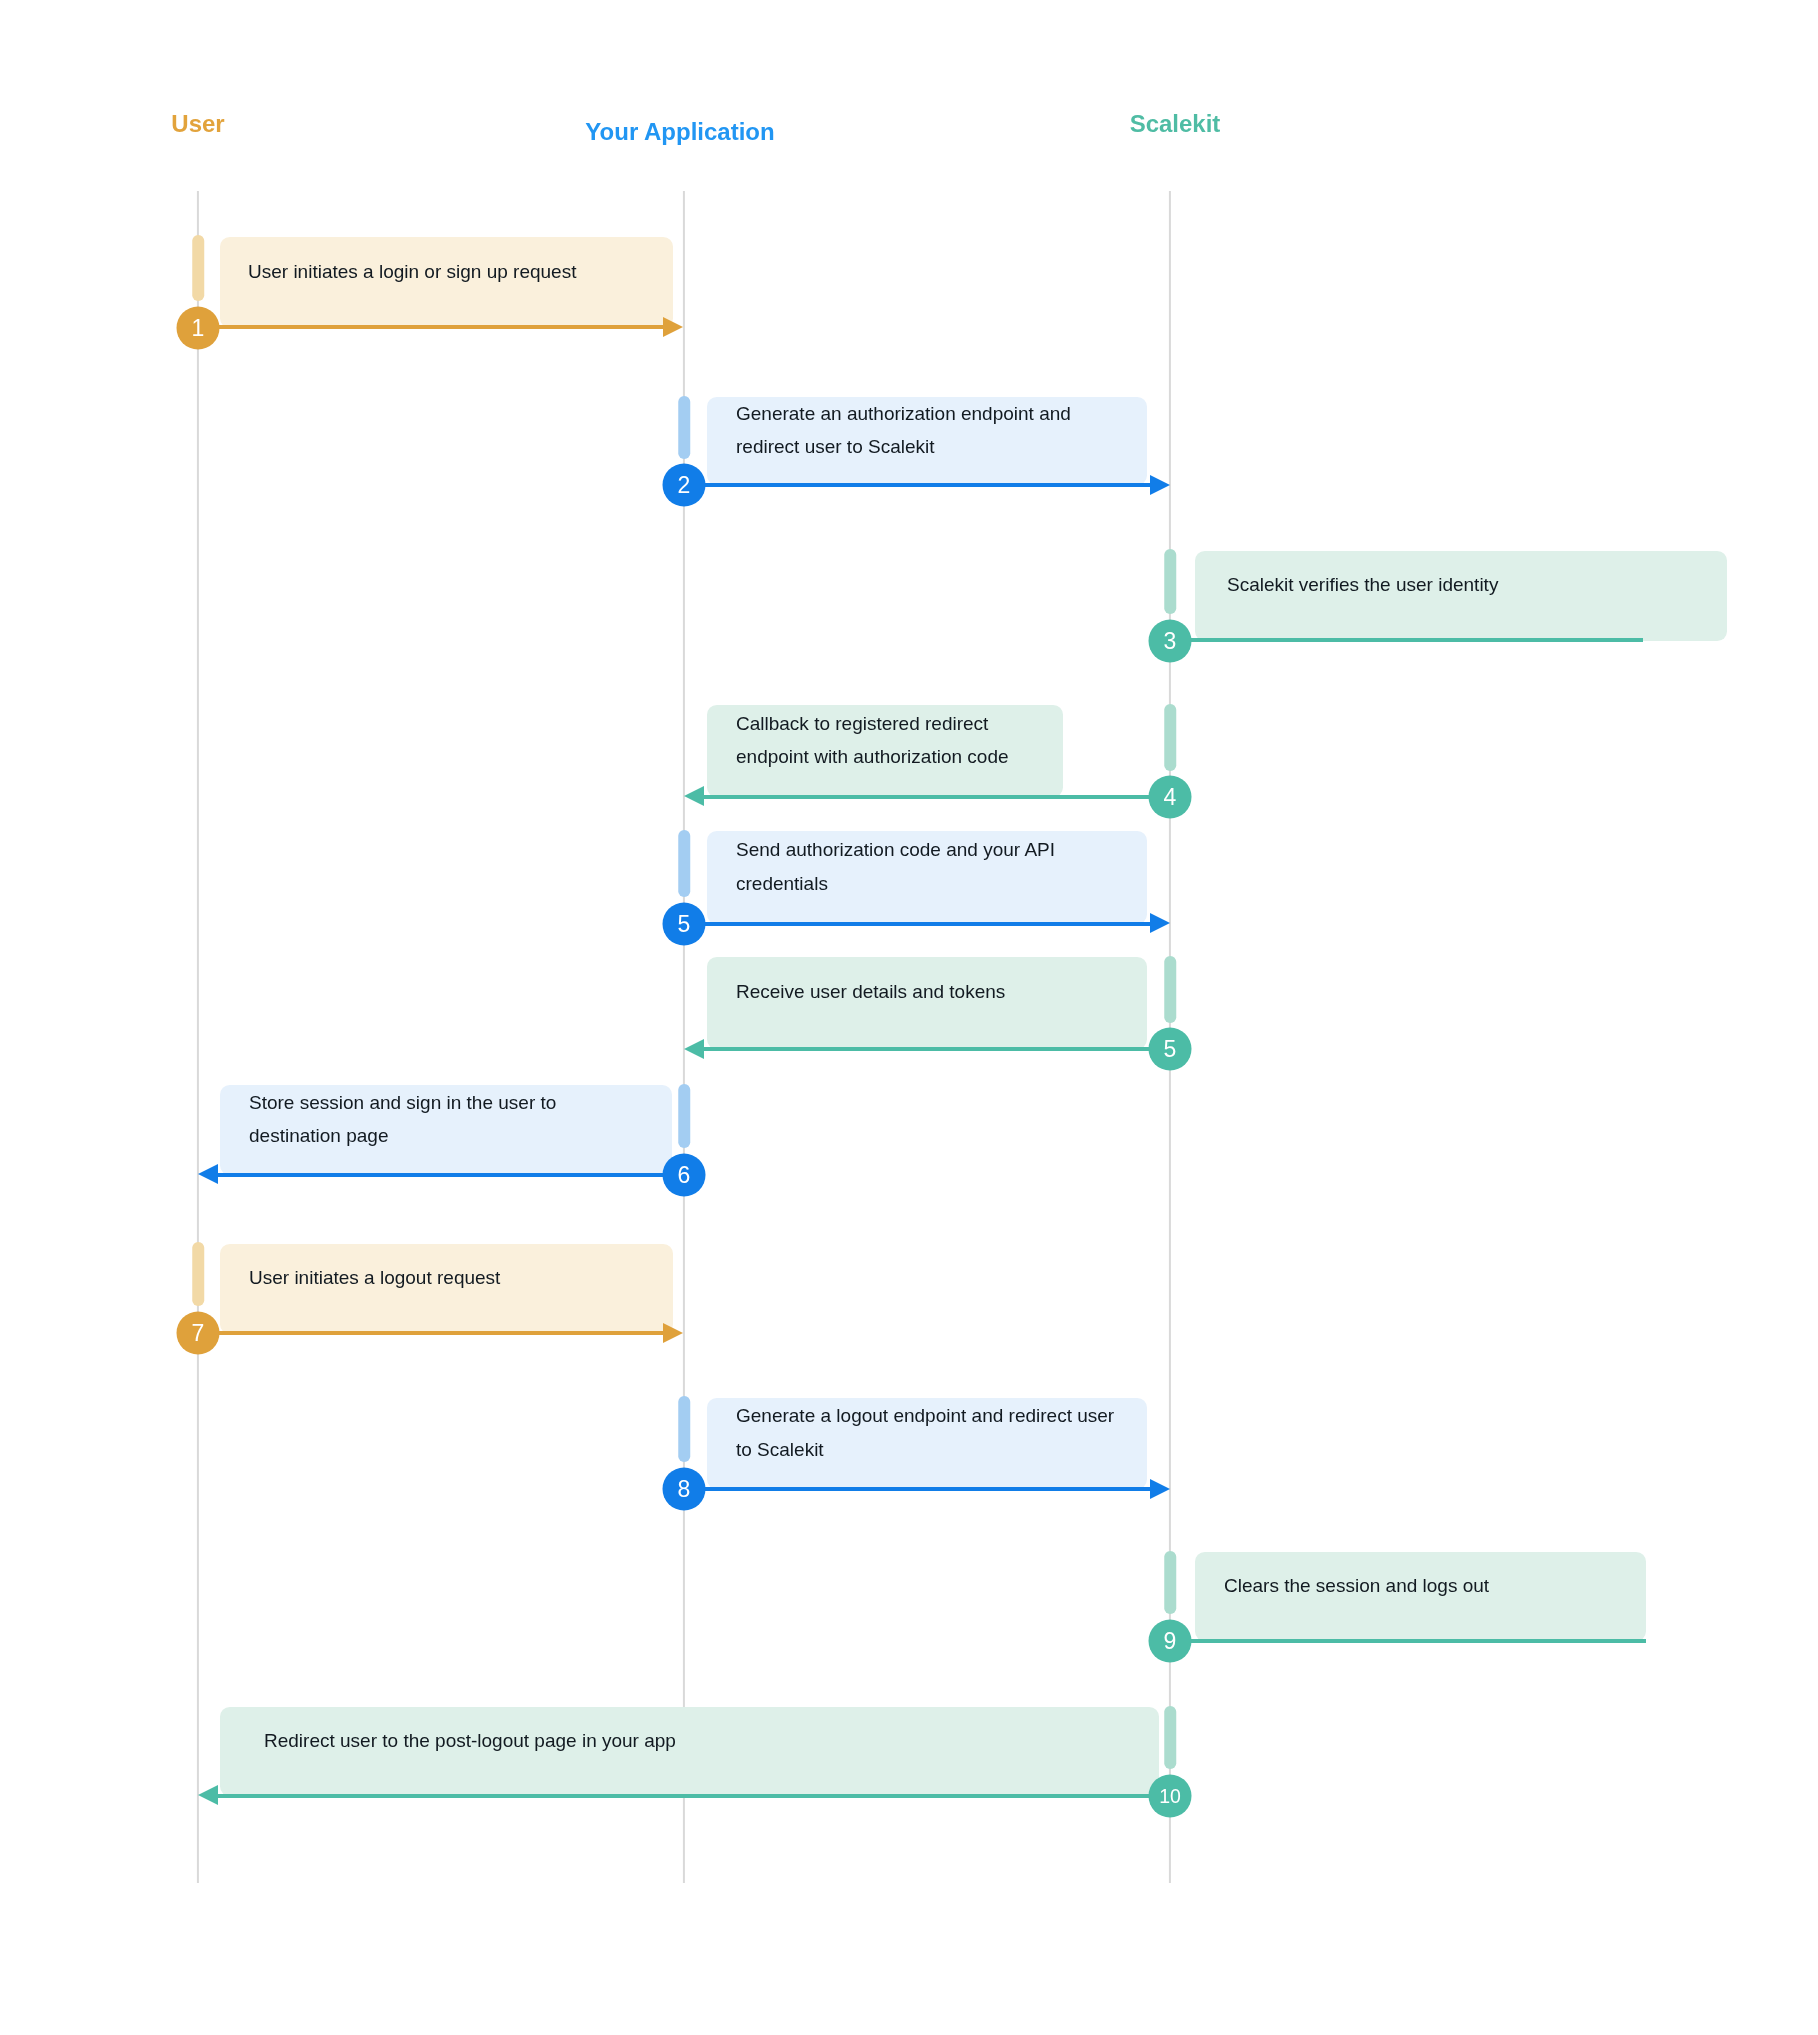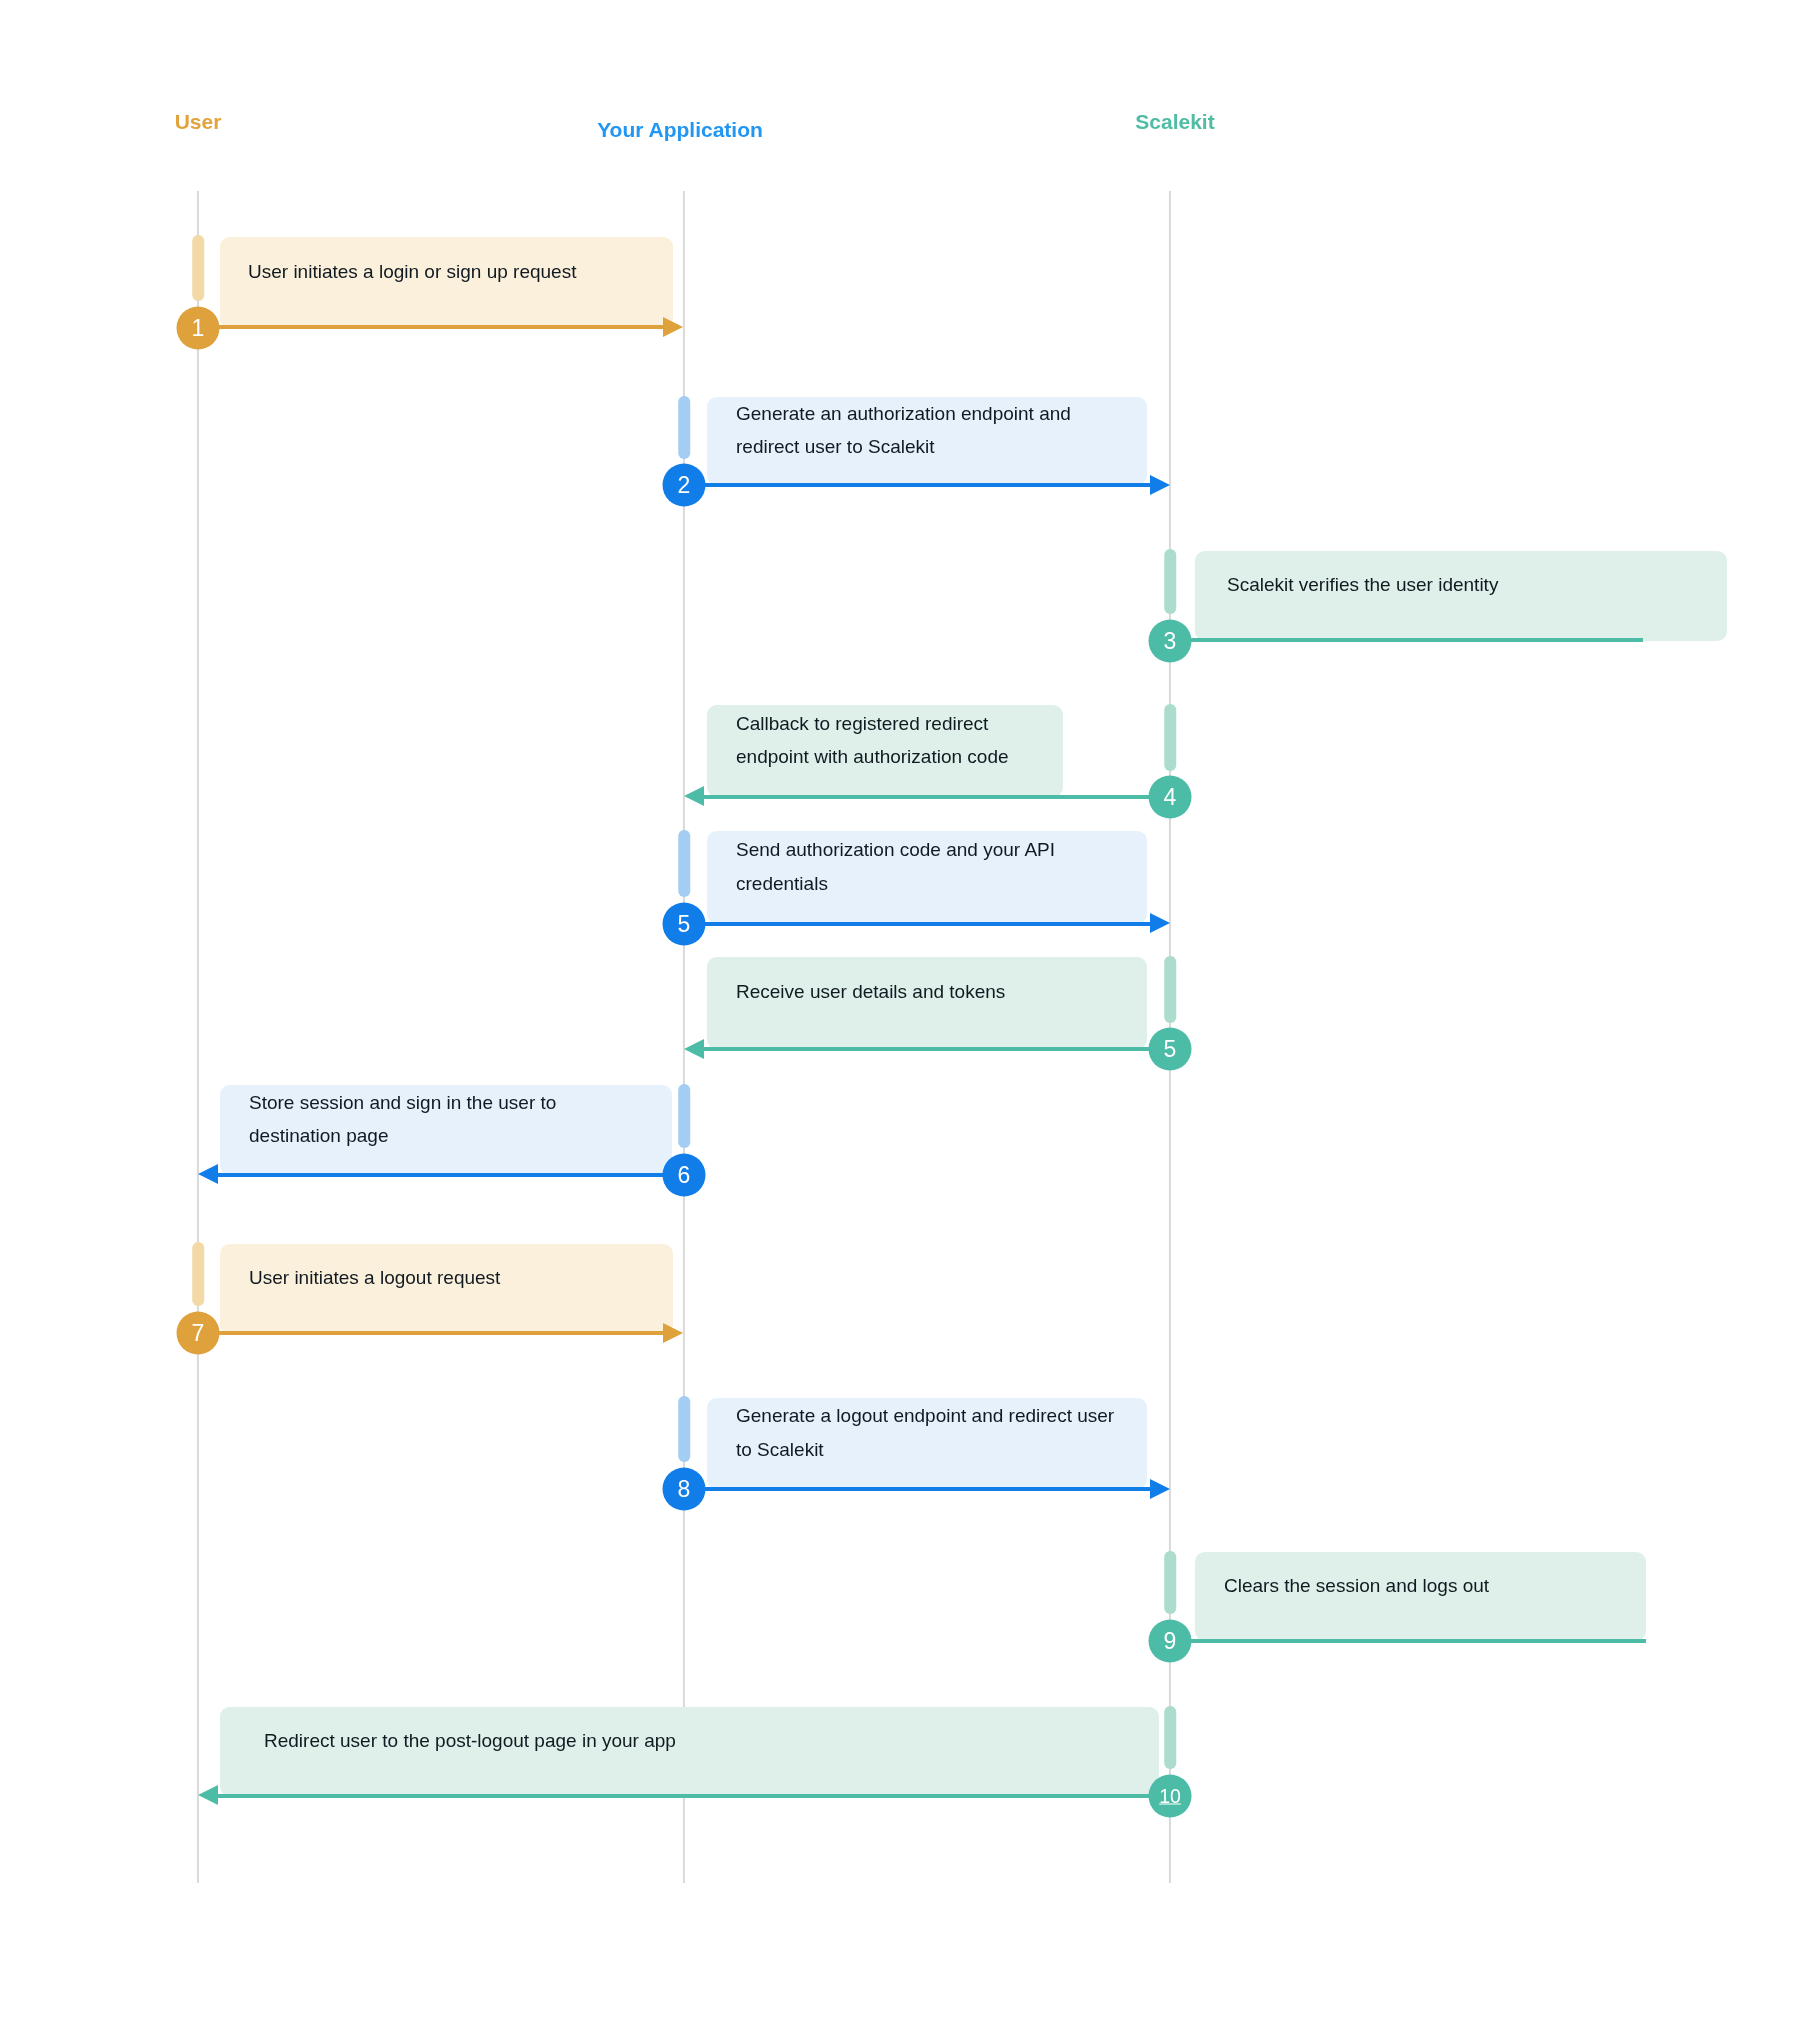--- a/index.html
+++ b/index.html
@@ -1,20 +1,20 @@
 <!DOCTYPE html>
 <html style="font-size:7px"><head>
 <meta charset="utf-8">
 <style>
   html,body{margin:0;padding:0;background:#ffffff;}
   body{font-family:"Liberation Sans","DejaVu Sans",sans-serif;}
   #canvas{position:relative;width:1819px;height:2035px;background:#ffffff;overflow:hidden;}
 
   .actor-label{position:absolute;top:110px;transform:translateX(-50%);
-    font-size:21px;font-weight:700;letter-spacing:0;white-space:nowrap;z-index:6;}
+    font-size:24px;font-weight:700;letter-spacing:0;white-space:nowrap;z-index:6;}
   .lifeline{position:absolute;top:191px;width:2.2px;height:1692px;background:#D9D9D9;
     transform:translateX(-50%);z-index:0;}
 
   .bar{position:absolute;width:11.5px;border-radius:5.8px;transform:translateX(-50%);z-index:1;}
   .msg{position:absolute;border-radius:9.8px;z-index:2;box-sizing:border-box;
     display:flex;align-items:center;padding:9px 24.4px 31px 29px;
     font-size:19px;line-height:1.75;color:#121A21;}
   .arrow{position:absolute;height:4.4px;z-index:3;}
   .selfline{position:absolute;height:4.4px;z-index:3;}
   .head{position:absolute;width:0;height:0;border-top:10.7px solid transparent;
@@ -156,18 +156,18 @@
   <div class="num green-fill" style="left:1170px;top:1641px;">
       <span>9</span>
     </div>
 
   <div class="bar green-bar" style="left:1170px;top:1706px;height:63px;"></div>
   <div class="msg green-box" style="left:220px;top:1707px;width:939px;height:89px;padding-left:44px;">
       <span>Redirect user to the post-logout page in your app</span>
     </div>
   <div class="arrow green-fill" style="left:216px;top:1794px;width:954px;"></div>
   <div class="head head-left green-head" style="left:198px;top:1785px;"></div>
-  <div class="num green-fill small" style="left:1170px;top:1796px;text-decoration:underline;">
+  <div class="num green-fill small" style="left:1170px;top:1796px;">
       <span>10</span>
     </div>
 
 </div>
 
 
 </body></html>

